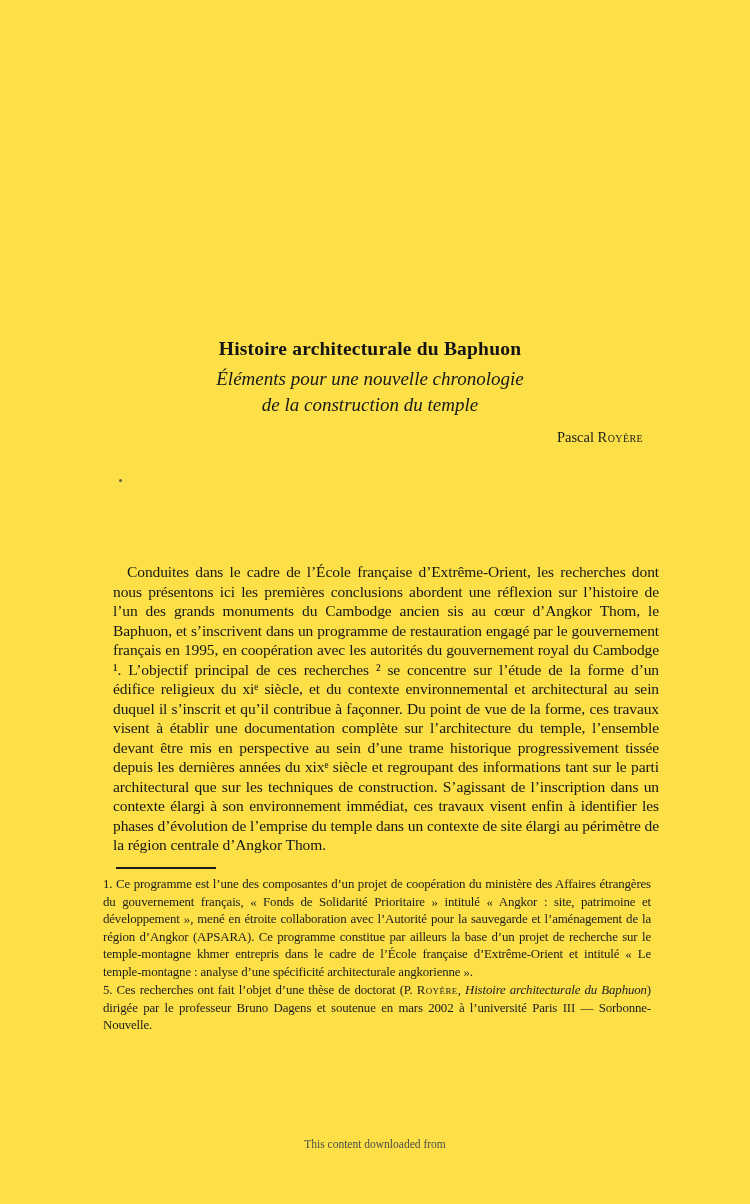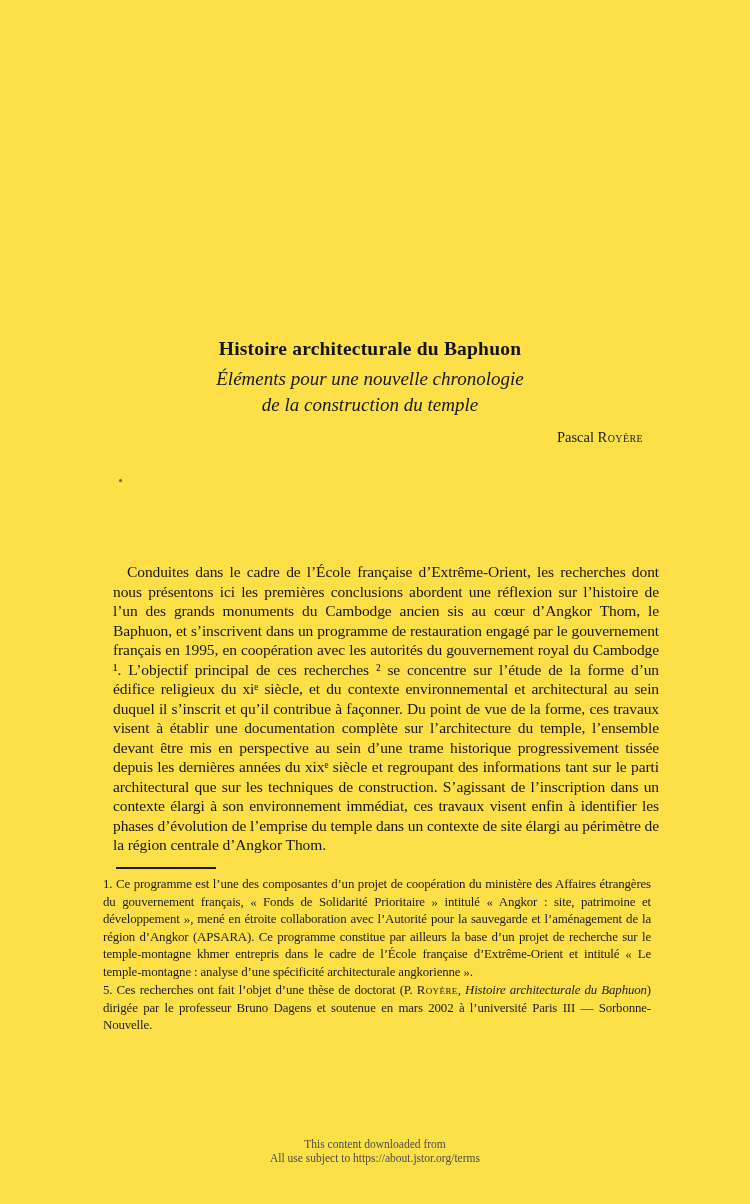--- a/index.html
+++ b/index.html
@@ -127,16 +127,15 @@
   <p class="body-paragraph">Conduites dans le cadre de l’École française d’Extrême-Orient, les recherches dont nous présentons ici les premières conclusions abordent une réflexion sur l’histoire de l’un des grands monuments du Cambodge ancien sis au cœur d’Angkor Thom, le Baphuon, et s’inscrivent dans un programme de restauration engagé par le gouvernement français en 1995, en coopération avec les autorités du gouvernement royal du Cambodge ¹. L’objectif principal de ces recherches ² se concentre sur l’étude de la forme d’un édifice religieux du xiᵉ siècle, et du contexte environnemental et architectural au sein duquel il s’inscrit et qu’il contribue à façonner. Du point de vue de la forme, ces travaux visent à établir une documentation complète sur l’architecture du temple, l’ensemble devant être mis en perspective au sein d’une trame historique progressivement tissée depuis les dernières années du xixᵉ siècle et regroupant des informations tant sur le parti architectural que sur les techniques de construction. S’agissant de l’inscription dans un contexte élargi à son environnement immédiat, ces travaux visent enfin à identifier les phases d’évolution de l’emprise du temple dans un contexte de site élargi au périmètre de la région centrale d’Angkor Thom.</p>
 
   <div class="footnote-rule"></div>
 
   <p class="footnote footnote-1">1. Ce programme est l’une des composantes d’un projet de coopération du ministère des Affaires étrangères du gouvernement français, « Fonds de Solidarité Prioritaire » intitulé « Angkor : site, patrimoine et développement », mené en étroite collaboration avec l’Autorité pour la sauvegarde et l’aménagement de la région d’Angkor (APSARA). Ce programme constitue par ailleurs la base d’un projet de recherche sur le temple-montagne khmer entrepris dans le cadre de l’École française d’Extrême-Orient et intitulé « Le temple-montagne : analyse d’une spécificité architecturale angkorienne ».</p>
 
   <p class="footnote footnote-2"><span>5. Ces recherches ont fait l’objet d’une thèse de doctorat (P. </span><span class="smallcaps">Royère</span><span>, </span><span class="italic">Histoire architecturale du Baphuon</span><span>) dirigée par le professeur Bruno Dagens et soutenue en mars 2002 à l’université Paris III — Sorbonne-Nouvelle.</span></p>
 
   <div class="jstor-footer">
     <div>This content downloaded from</div>
-    <div>All use subject to https://about.jstor.org/terms</div>
   </div>
 
 </div>
 
 </body></html>

